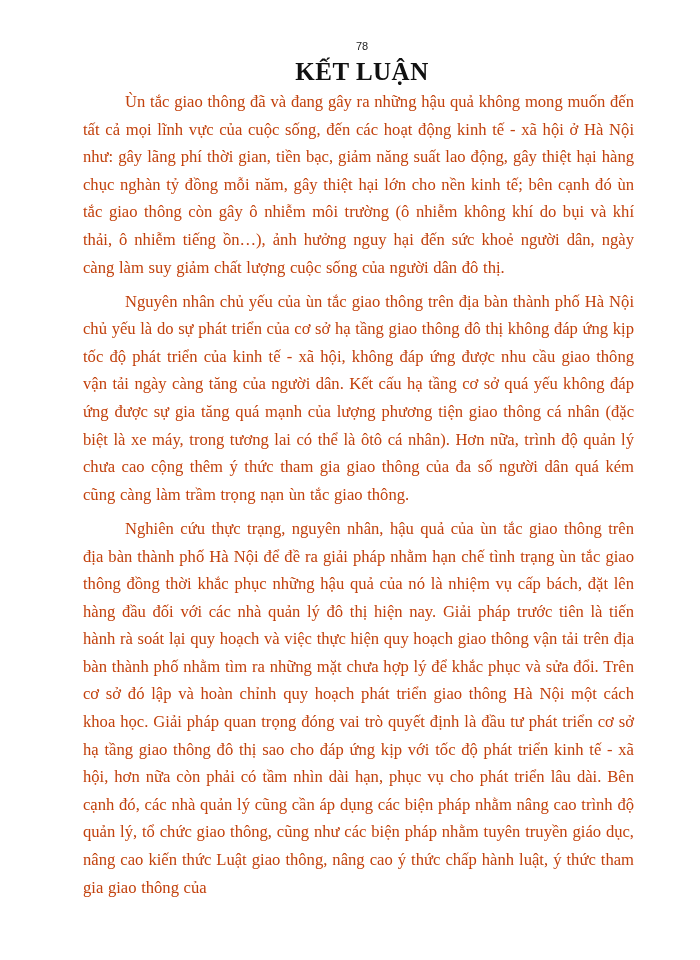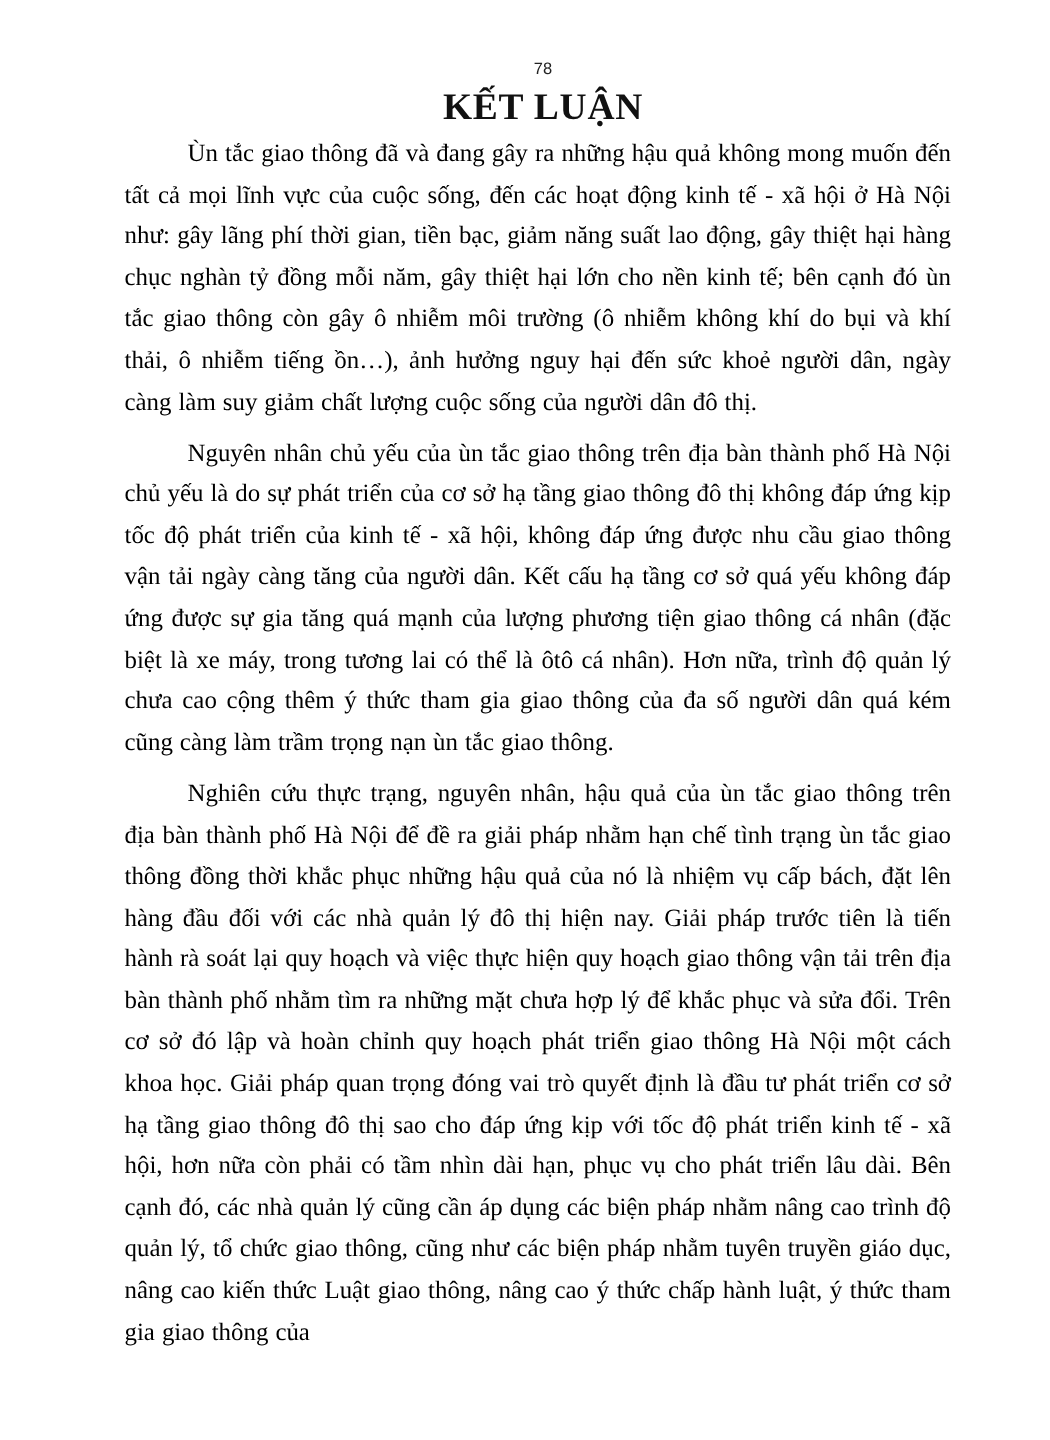--- a/index.html
+++ b/index.html
@@ -46,21 +46,21 @@
       margin: 0;
     }
     .body-text {
       position: absolute;
       top: 88px;
       left: 83px;
       width: 551px;
       font-family: "Liberation Serif", serif;
       font-size: 16.6px;
       line-height: 27.6px;
-      color: #000000;
+      color: #c2410c;
     }
     .body-text p {
       margin: 0 0 6.5px 0;
       text-align: justify;
       text-indent: 42px;
       word-spacing: 0.5px;
     }
   </style>
 </head>
 <body>

